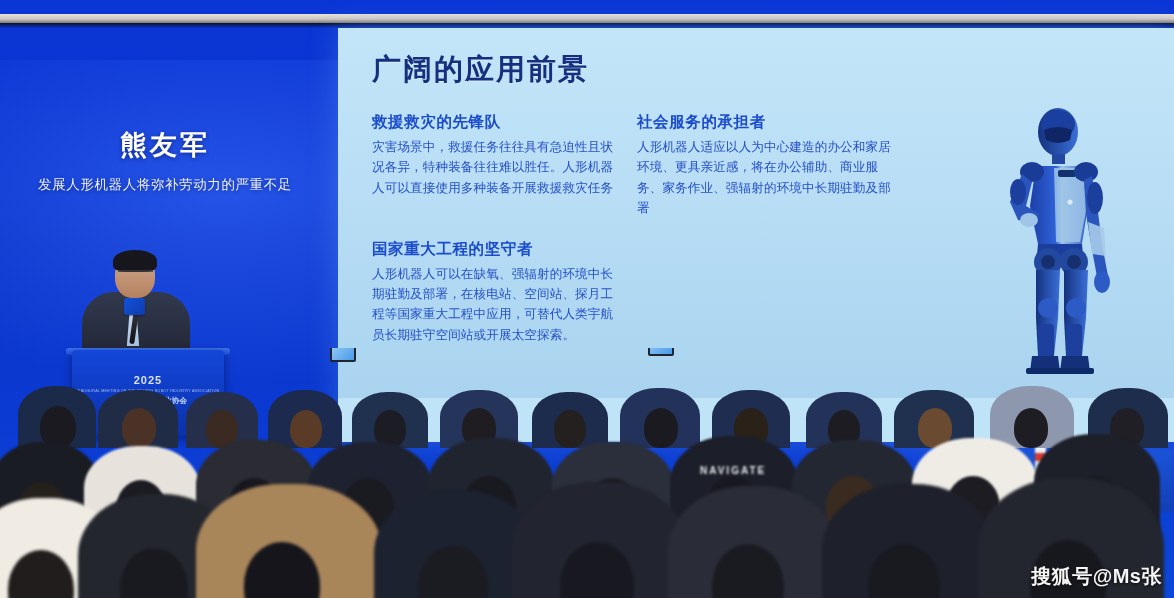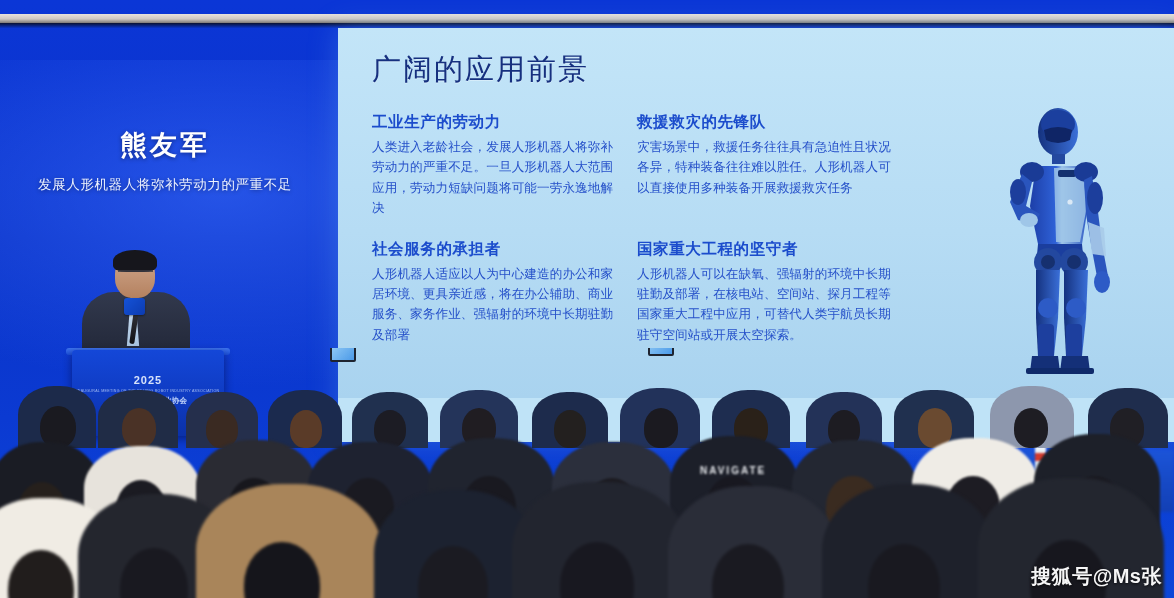--- a/index.html
+++ b/index.html
@@ -130,21 +130,21 @@
     color:#ffffff; font-size:17px; font-weight:700; letter-spacing:3.2px;
   }
   .head-logo .xmark { font-size:16px; letter-spacing:0; }
 
   .screen-body {
     position:relative; height:370px;
     background:linear-gradient(180deg,#c3e5f8 0%,#b6dcf4 55%,#a9d3ef 100%);
     padding:22px 26px 0 34px;
   }
   .big-heading {
-    font-size:29px; font-weight:400; color:#16307f; letter-spacing:2px;
+    font-size:29px; font-weight:700; color:#16307f; letter-spacing:2px;
     text-shadow:0 1px 0 rgba(255,255,255,.35);
   }
   .columns {
     display:grid; grid-template-columns:250px 255px; gap:0 15px;
     margin-top:22px; position:relative; z-index:2;
   }
   .blk { margin-bottom:20px; }
   .blk h3 {
     font-size:15.5px; font-weight:800; color:#1b4ccc; letter-spacing:.6px;
     margin-bottom:4px;
@@ -239,24 +239,20 @@
 </div>
 
 <div id="screen">
 
 
   <div class="screen-body">
     <div class="big-heading">广阔的应用前景</div>
 
     <div class="columns">
       <div class="blk">
-        <h3>工业生产的劳动力</h3>
-        <p>人类进入老龄社会，发展人形机器人将弥补劳动力的严重不足。一旦人形机器人大范围应用，劳动力短缺问题将可能一劳永逸地解决</p>
-      </div>
-      <div class="blk">
         <h3>救援救灾的先锋队</h3>
         <p>灾害场景中，救援任务往往具有急迫性且状况各异，特种装备往往难以胜任。人形机器人可以直接使用多种装备开展救援救灾任务</p>
       </div>
       <div class="blk">
         <h3>社会服务的承担者</h3>
         <p>人形机器人适应以人为中心建造的办公和家居环境、更具亲近感，将在办公辅助、商业服务、家务作业、强辐射的环境中长期驻勤及部署</p>
       </div>
       <div class="blk">
         <h3>国家重大工程的坚守者</h3>
         <p>人形机器人可以在缺氧、强辐射的环境中长期驻勤及部署，在核电站、空间站、探月工程等国家重大工程中应用，可替代人类宇航员长期驻守空间站或开展太空探索。</p>

